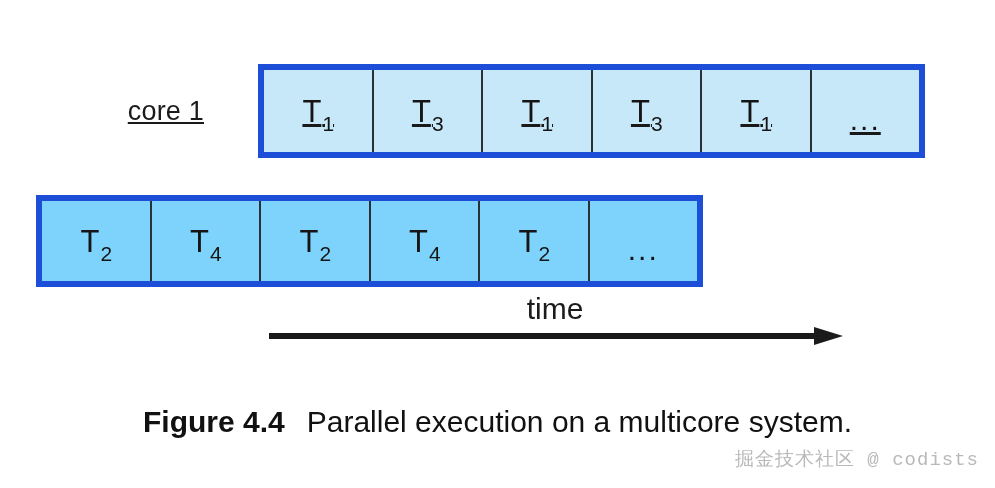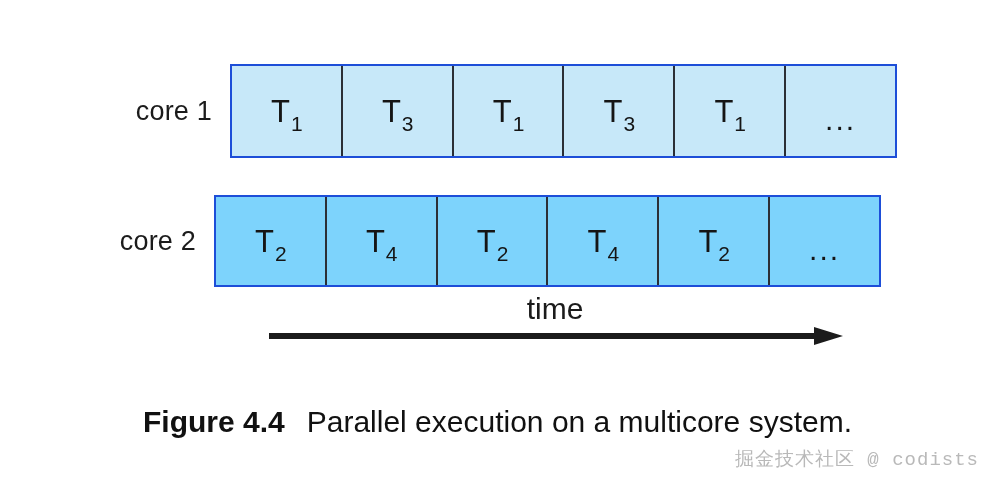--- a/index.html
+++ b/index.html
@@ -23,41 +23,42 @@
     width: 995px;
     height: 488px;
   }
 
   
   .core-row {
     position: absolute;
     display: flex;
     align-items: center;
   }
-  #row-core1 { left: 16px; top: 64px; }
+  #row-core1 { left: 8px; top: 64px; text-decoration: underline; }
   #row-core2 { left: 0px; top: 195px; }
 
   .core-label {
     width: 214px;
     text-align: right;
     padding-right: 18px;
     box-sizing: border-box;
     font-size: 27px;
     font-weight: 400;
     letter-spacing: 0.2px;
     color: #1b1b1b;
     line-height: 1;
   }
 
   .timeline {
     display: flex;
-    border: 2px solid #1d4ed8;
+    border: 6px solid #1d4ed8;
     box-sizing: border-box;
     width: 667px;
     height: 94px;
+    margin-left: 36px;
   }
   #timeline-core2 { height: 92px; }
 
   .slot {
     flex: 1 1 0;
     border-right: 2px solid #2b2f36;
     display: flex;
     align-items: center;
     justify-content: center;
     box-sizing: border-box;
@@ -177,21 +178,20 @@
       </div>
 
       <div class="slot blue">
         <span class="ellipsis-label">...</span>
       </div>
 
     </div>
   </div>
 
   <div class="core-row" id="row-core2">
-    <div class="core-label">core 2</div>
     <div class="timeline" id="timeline-core2">
 
       <div class="slot gray">
         <span class="task-label"><span>T</span><span class="sub">2</span></span>
       </div>
 
       <div class="slot gray">
         <span class="task-label"><span>T</span><span class="sub">4</span></span>
       </div>
 

